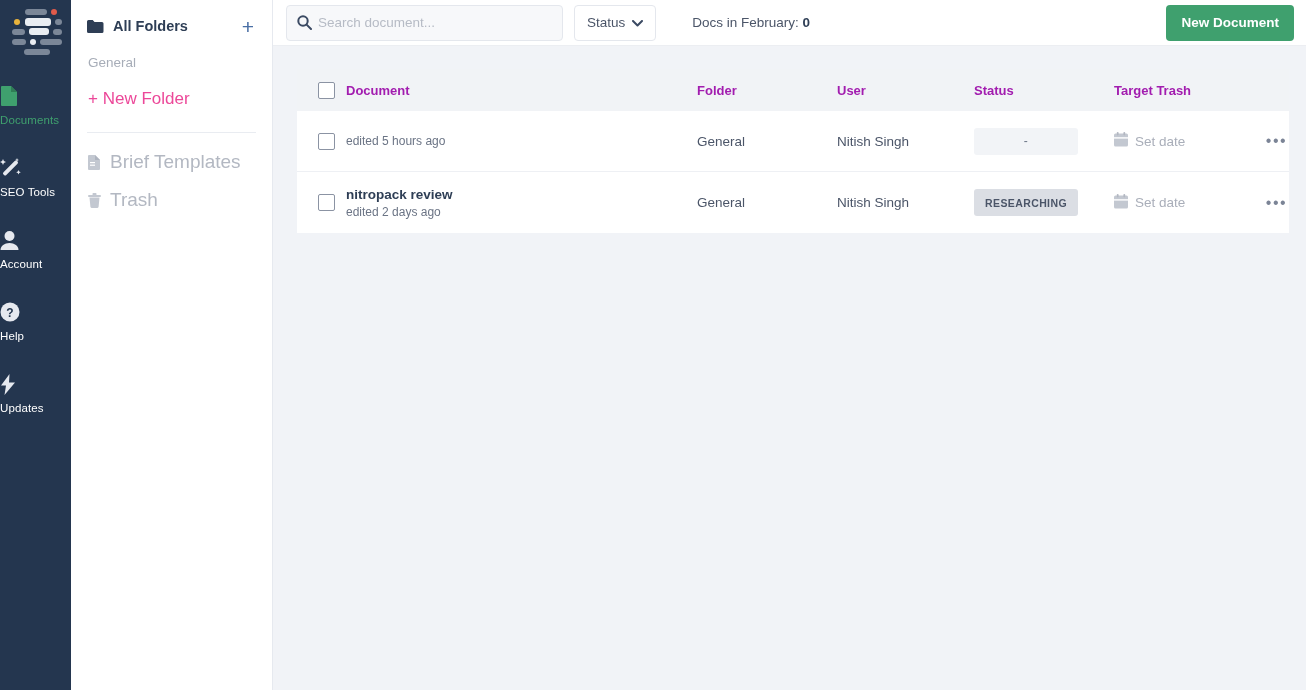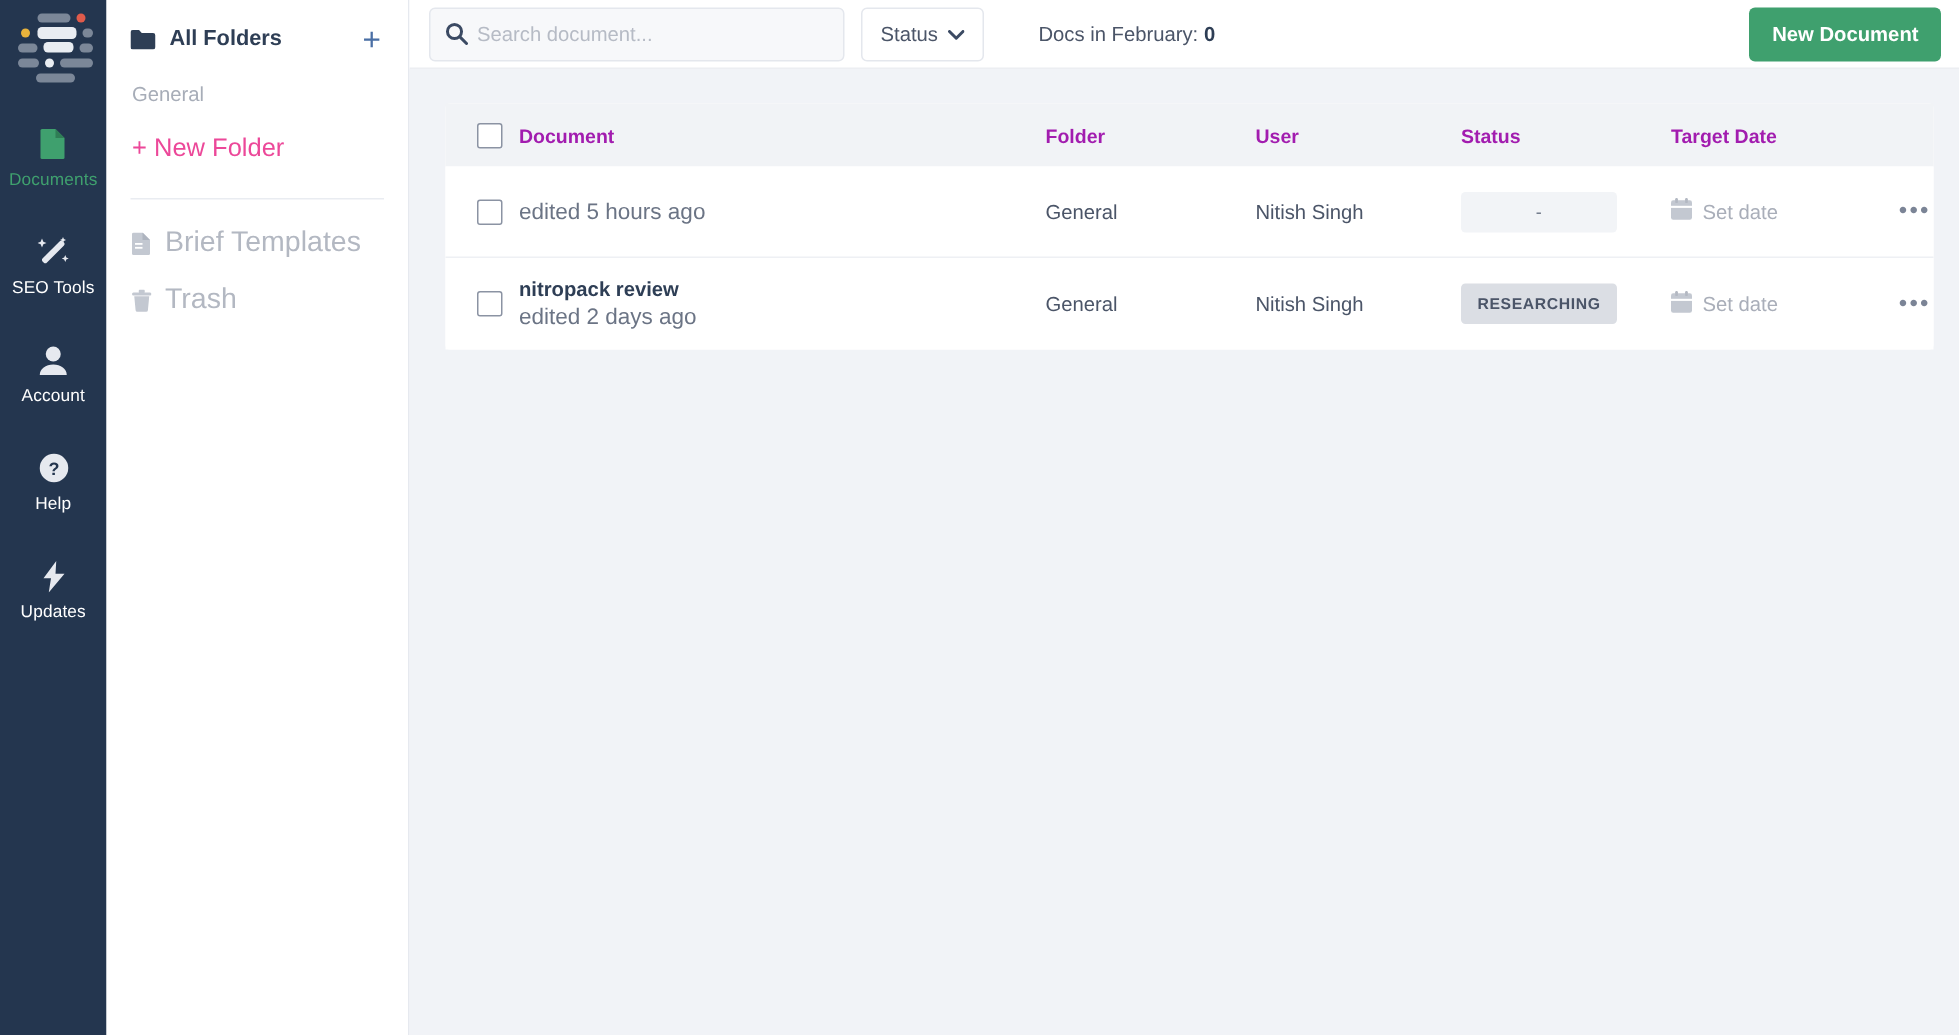--- a/index.html
+++ b/index.html
@@ -33,21 +33,21 @@
   .logo i.l3 { left: 4px;  top: 23px; width: 13px; height: 6px; }
   .logo i.m3 { left: 21px; top: 22px; width: 20px; height: 7px; background: #e9edf2; }
   .logo i.r3 { left: 45px; top: 23px; width: 9px;  height: 6px; }
   .logo i.l4 { left: 4px;  top: 33px; width: 14px; height: 6px; }
   .logo i.d4 { left: 22px; top: 33px; width: 6px;  height: 6px; background: #e9edf2; }
   .logo i.r4 { left: 32px; top: 33px; width: 22px; height: 6px; }
   .logo i.l5 { left: 16px; top: 43px; width: 26px; height: 6px; }
 
   .rail-item {
     width: 71px; padding: 11px 0 9px;
-    display: flex; flex-direction: column; align-items: center;
+    display: flex; flex-direction: column; align-items: flex-start;
     cursor: pointer; text-decoration: none;
     margin-bottom: 11px;
   }
   .rail-item .ico { height: 22px; display: flex; align-items: center; justify-content: center; margin-bottom: 7px; }
   .rail-item .lbl { font-size: 11.5px; color: #ffffff; letter-spacing: .1px; }
   .rail-item.active .lbl { color: #3fa06e; }
   .rail-item svg { display: block; }
 
   
   .folders {
@@ -137,21 +137,21 @@
     width: 17px; height: 17px; border: 1.6px solid #8b93a3; border-radius: 2px;
     background: #fff; cursor: pointer;
   }
   .c-doc { width: 351px; }
   .c-folder { width: 140px; }
   .c-user { width: 137px; }
   .c-status { width: 140px; }
   .c-date { width: 150px; }
   .c-more { flex: 1; display: flex; justify-content: center; }
   .doc-title { font-size: 13.5px; font-weight: bold; color: #2e3e55; margin-bottom: 3px; }
-  .doc-sub { font-size: 15px; color: #6b7485; }
+  .doc-sub { font-size: 12px; color: #6b7485; }
   .pill {
     display: inline-flex; align-items: center; justify-content: center;
     height: 27px; width: 104px; border-radius: 3px;
     font-size: 10.5px; font-weight: bold; letter-spacing: .4px;
     color: #4b5568;
   }
   .pill.empty { background: #f2f4f7; color: #6b7485; font-weight: normal; font-size: 12px; }
   .pill.filled { background: #dbdee4; }
   .setdate { display: flex; align-items: center; gap: 7px; color: #a9aeb9; cursor: pointer; }
   .dots { letter-spacing: 1.5px; color: #7b8496; font-size: 16px; cursor: pointer; line-height: 1; }
@@ -306,21 +306,21 @@
       <div class="table">
 
         <div class="trow thead">
           <div class="c-check">
             <div class="cb"></div>
           </div>
           <div class="c-doc">Document</div>
           <div class="c-folder">Folder</div>
           <div class="c-user">User</div>
           <div class="c-status">Status</div>
-          <div class="c-date">Target Date</div>
+          <div class="c-date">Target Trash</div>
           <div class="c-more"></div>
         </div>
 
         <div class="trow tbody-row">
           <div class="c-check">
             <div class="cb"></div>
           </div>
           <div class="c-doc">
             <div class="doc-sub">edited 5 hours ago</div>
           </div>

